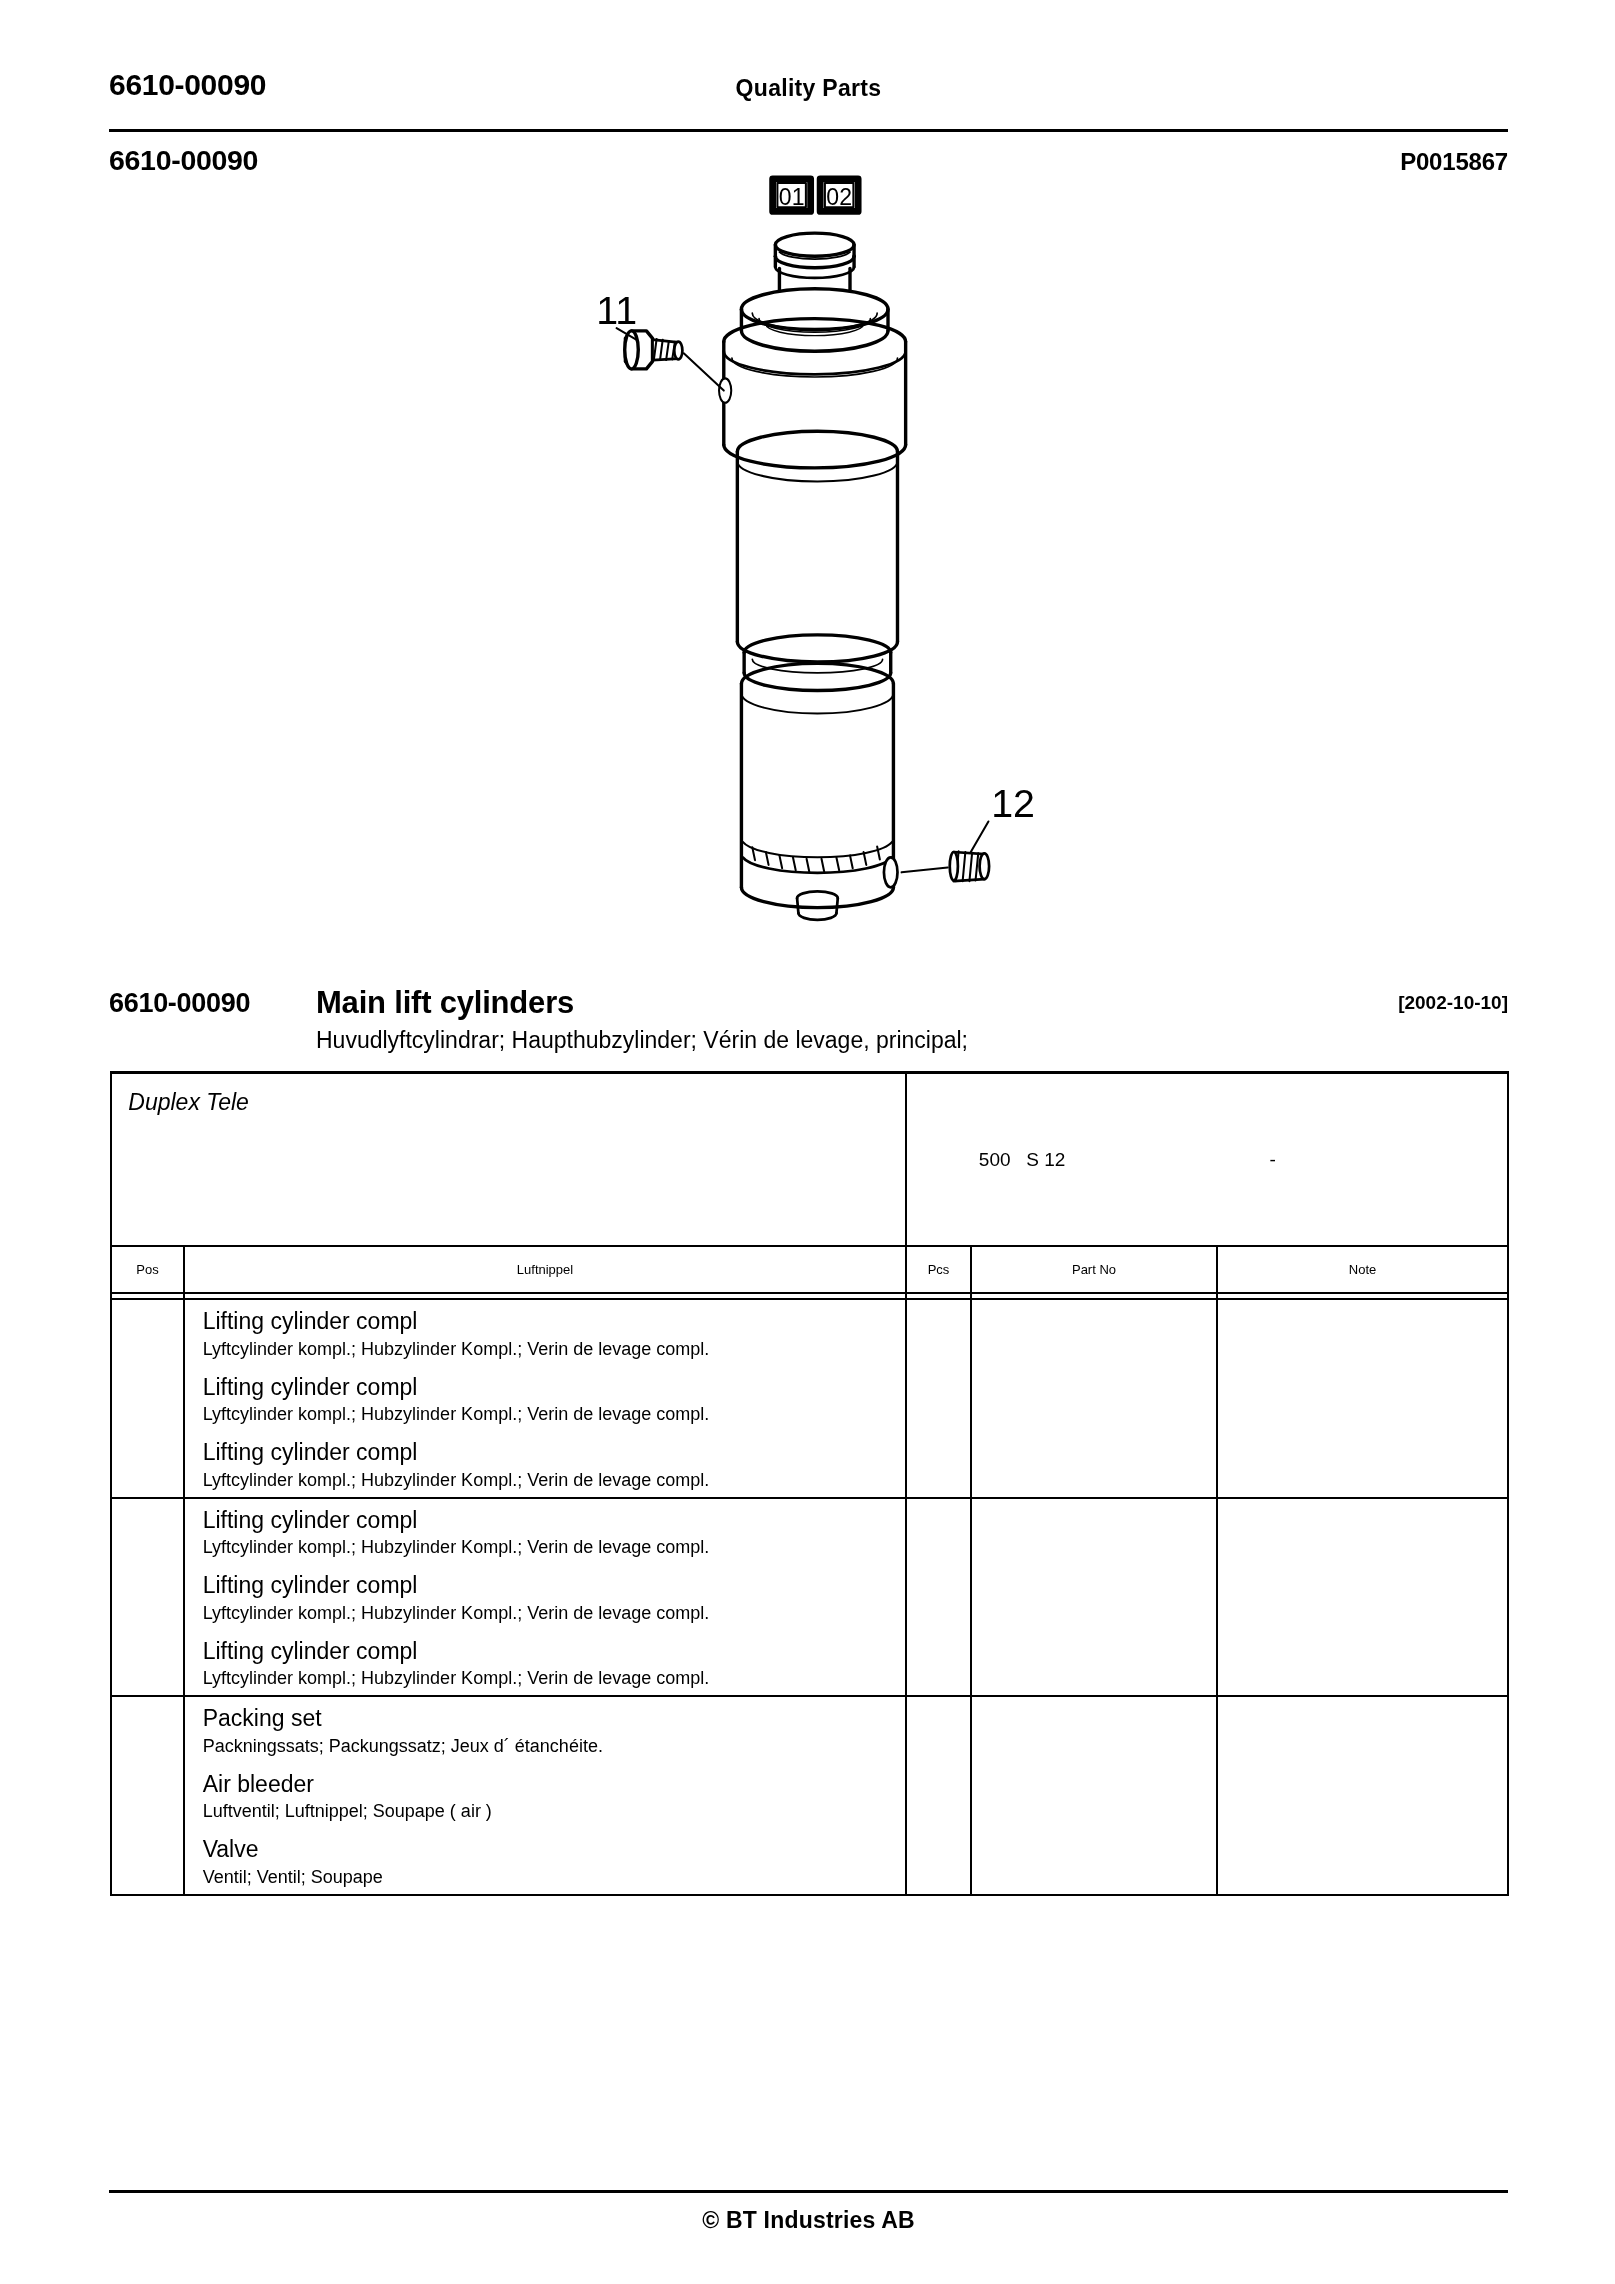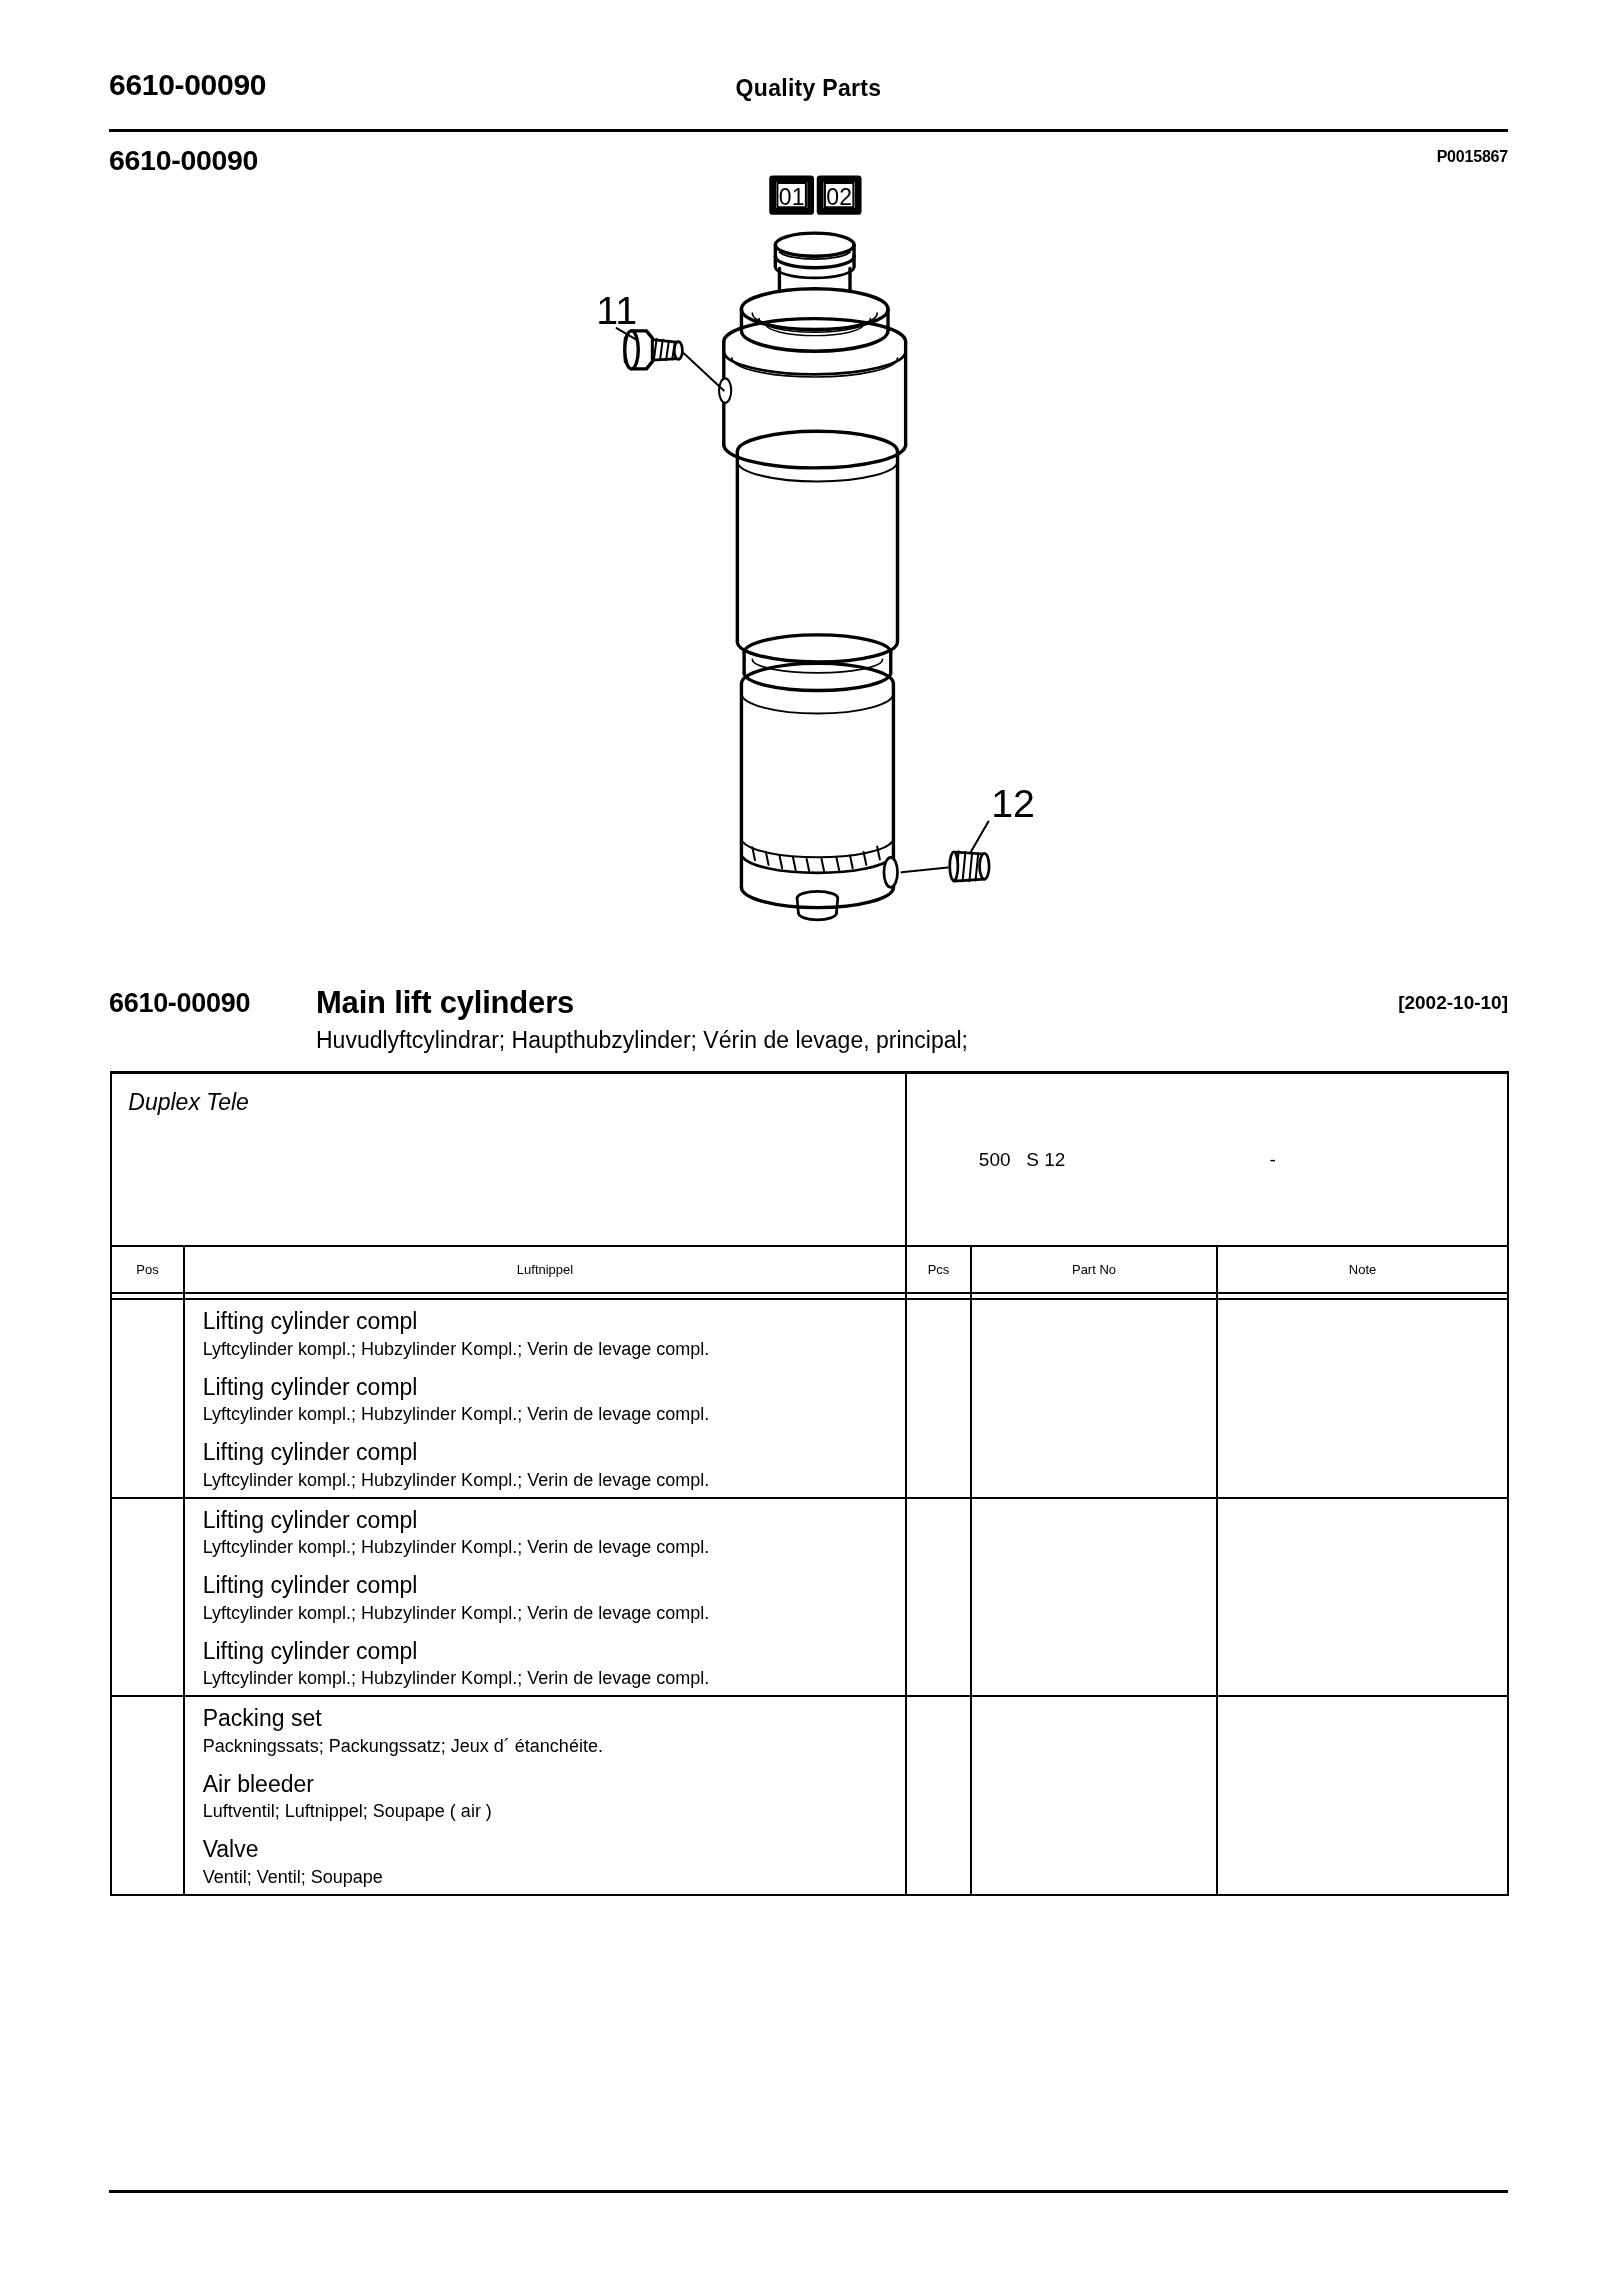--- a/index.html
+++ b/index.html
@@ -68,21 +68,21 @@
     position: absolute;
     left: 0; top: 0;
     font-size: 28.5px;
     font-weight: bold;
     letter-spacing: -0.3px;
     white-space: nowrap;
   }
   .subhdr-right {
     position: absolute;
     right: 0; top: 4.1px;
-    font-size: 16px;
+    font-size: 24px;
     font-weight: bold;
     letter-spacing: -0.2px;
     white-space: nowrap;
   }
 
   
   .illus {
     position: absolute;
     left: 584px;
     top: 173px;
@@ -526,15 +526,16 @@
           <td class="vl" style="height: 2.7px; border-top: 2.7px solid rgb(0, 0, 0);"></td>
           <td class="sep" style="height: 2.7px; border-top: 2.7px solid rgb(0, 0, 0);"></td>
           <td class="sep" style="height: 2.7px; border-top: 2.7px solid rgb(0, 0, 0);"></td>
           <td class="sep" style="height: 2.7px; border-top: 2.7px solid rgb(0, 0, 0);"></td>
           <td class="sep vr" style="height: 2.7px; border-top: 2.7px solid rgb(0, 0, 0);"></td>
         </tr>
       </tbody>
   </table>
 
   <div class="rule-thick" id="rule-footer"></div>
+  <div class="footer-text">© BT Industries AB</div>
 
 </div>
 
 
 </body></html>

